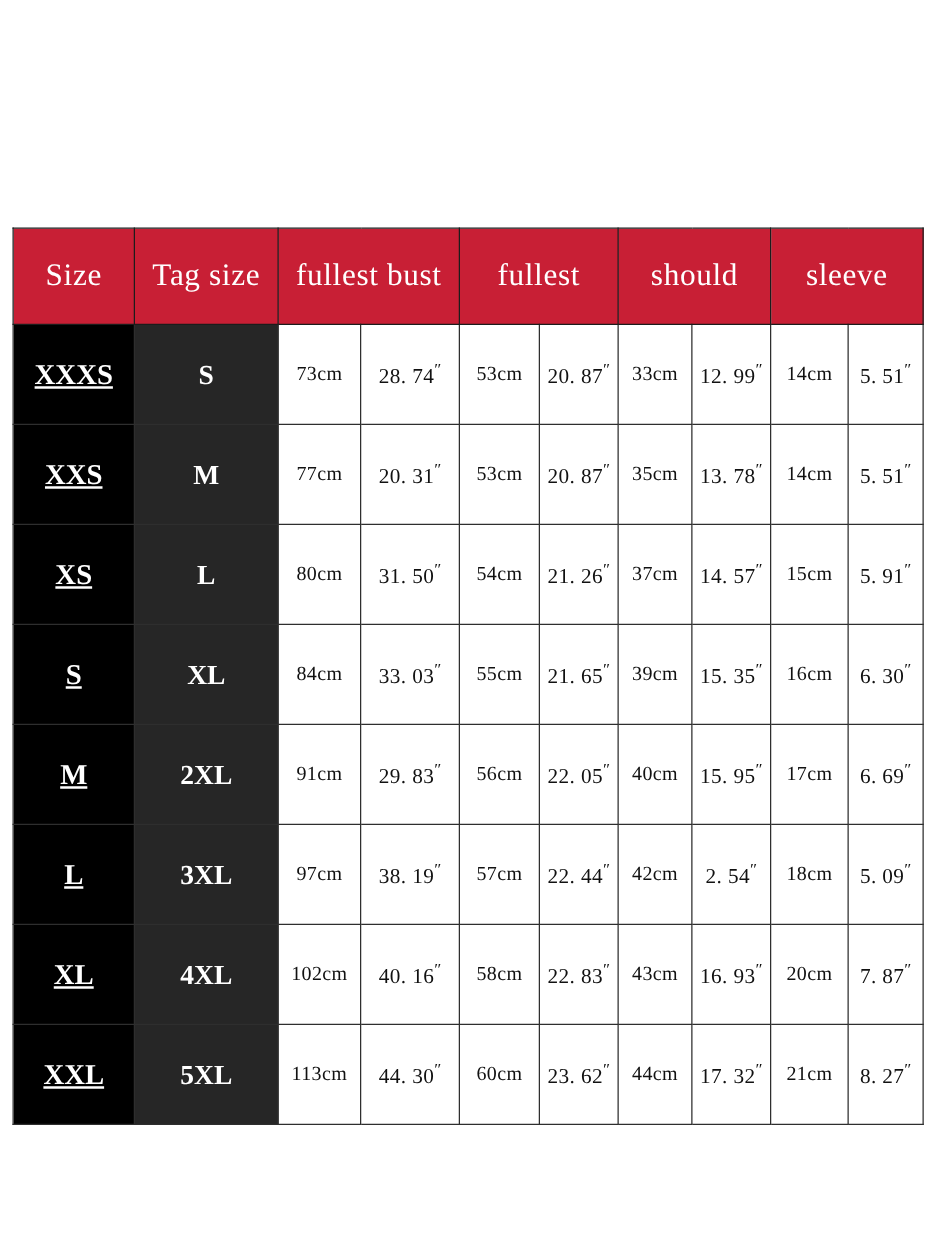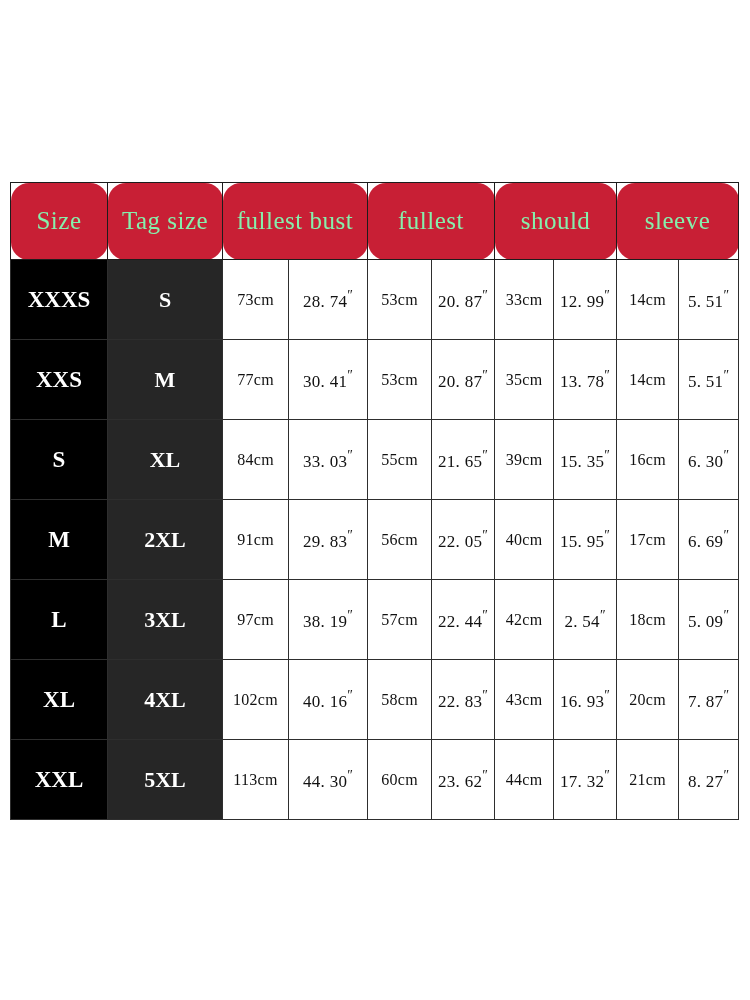--- a/index.html
+++ b/index.html
@@ -34,42 +34,42 @@
     margin: 0;
     text-align: center;
     vertical-align: middle;
     border: 1px solid #2e2e2e;
   }
 
   
   tr.head-row th {
     height: 76px;
     background: #c81f35;
-    color: #86efac;
+    color: #ffffff;
     font-weight: normal;
     font-size: 25px;
     letter-spacing: 0.5px;
     border-color: #1c1c1c;
-    border-radius: 18px;
   }
 
   
   tr.data-row td {
     height: 79px;
   }
 
   td.size-cell {
     background: #000000;
     color: #ffffff;
     font-size: 23px;
     font-weight: bold;
     border-top-color: #000000;
     border-bottom-color: #000000;
     border-left-color: #000000;
     border-right-color: #000000;
+    text-decoration: underline;
   }
 
   td.tag-cell {
     background: #262626;
     color: #ffffff;
     font-size: 22px;
     font-weight: bold;
     border-color: #3d3d3d;
   }
 
@@ -142,27 +142,39 @@
           <td class="val-cell inch"><span>20. 87</span><span class="inch-mark">″</span></td>
           <td class="val-cell">33cm</td>
           <td class="val-cell inch"><span>12. 99</span><span class="inch-mark">″</span></td>
           <td class="val-cell">14cm</td>
           <td class="val-cell inch"><span>5. 51</span><span class="inch-mark">″</span></td>
         </tr>
         <tr class="data-row">
           <td class="size-cell">XXS</td>
           <td class="tag-cell">M</td>
           <td class="val-cell">77cm</td>
-          <td class="val-cell inch"><span>30. 41</span><span class="inch-mark">″</span></td>
+          <td class="val-cell inch"><span>20. 31</span><span class="inch-mark">″</span></td>
           <td class="val-cell">53cm</td>
           <td class="val-cell inch"><span>20. 87</span><span class="inch-mark">″</span></td>
           <td class="val-cell">35cm</td>
           <td class="val-cell inch"><span>13. 78</span><span class="inch-mark">″</span></td>
           <td class="val-cell">14cm</td>
           <td class="val-cell inch"><span>5. 51</span><span class="inch-mark">″</span></td>
+        </tr>
+        <tr class="data-row">
+          <td class="size-cell">XS</td>
+          <td class="tag-cell">L</td>
+          <td class="val-cell">80cm</td>
+          <td class="val-cell inch"><span>31. 50</span><span class="inch-mark">″</span></td>
+          <td class="val-cell">54cm</td>
+          <td class="val-cell inch"><span>21. 26</span><span class="inch-mark">″</span></td>
+          <td class="val-cell">37cm</td>
+          <td class="val-cell inch"><span>14. 57</span><span class="inch-mark">″</span></td>
+          <td class="val-cell">15cm</td>
+          <td class="val-cell inch"><span>5. 91</span><span class="inch-mark">″</span></td>
         </tr>
         <tr class="data-row">
           <td class="size-cell">S</td>
           <td class="tag-cell">XL</td>
           <td class="val-cell">84cm</td>
           <td class="val-cell inch"><span>33. 03</span><span class="inch-mark">″</span></td>
           <td class="val-cell">55cm</td>
           <td class="val-cell inch"><span>21. 65</span><span class="inch-mark">″</span></td>
           <td class="val-cell">39cm</td>
           <td class="val-cell inch"><span>15. 35</span><span class="inch-mark">″</span></td>

